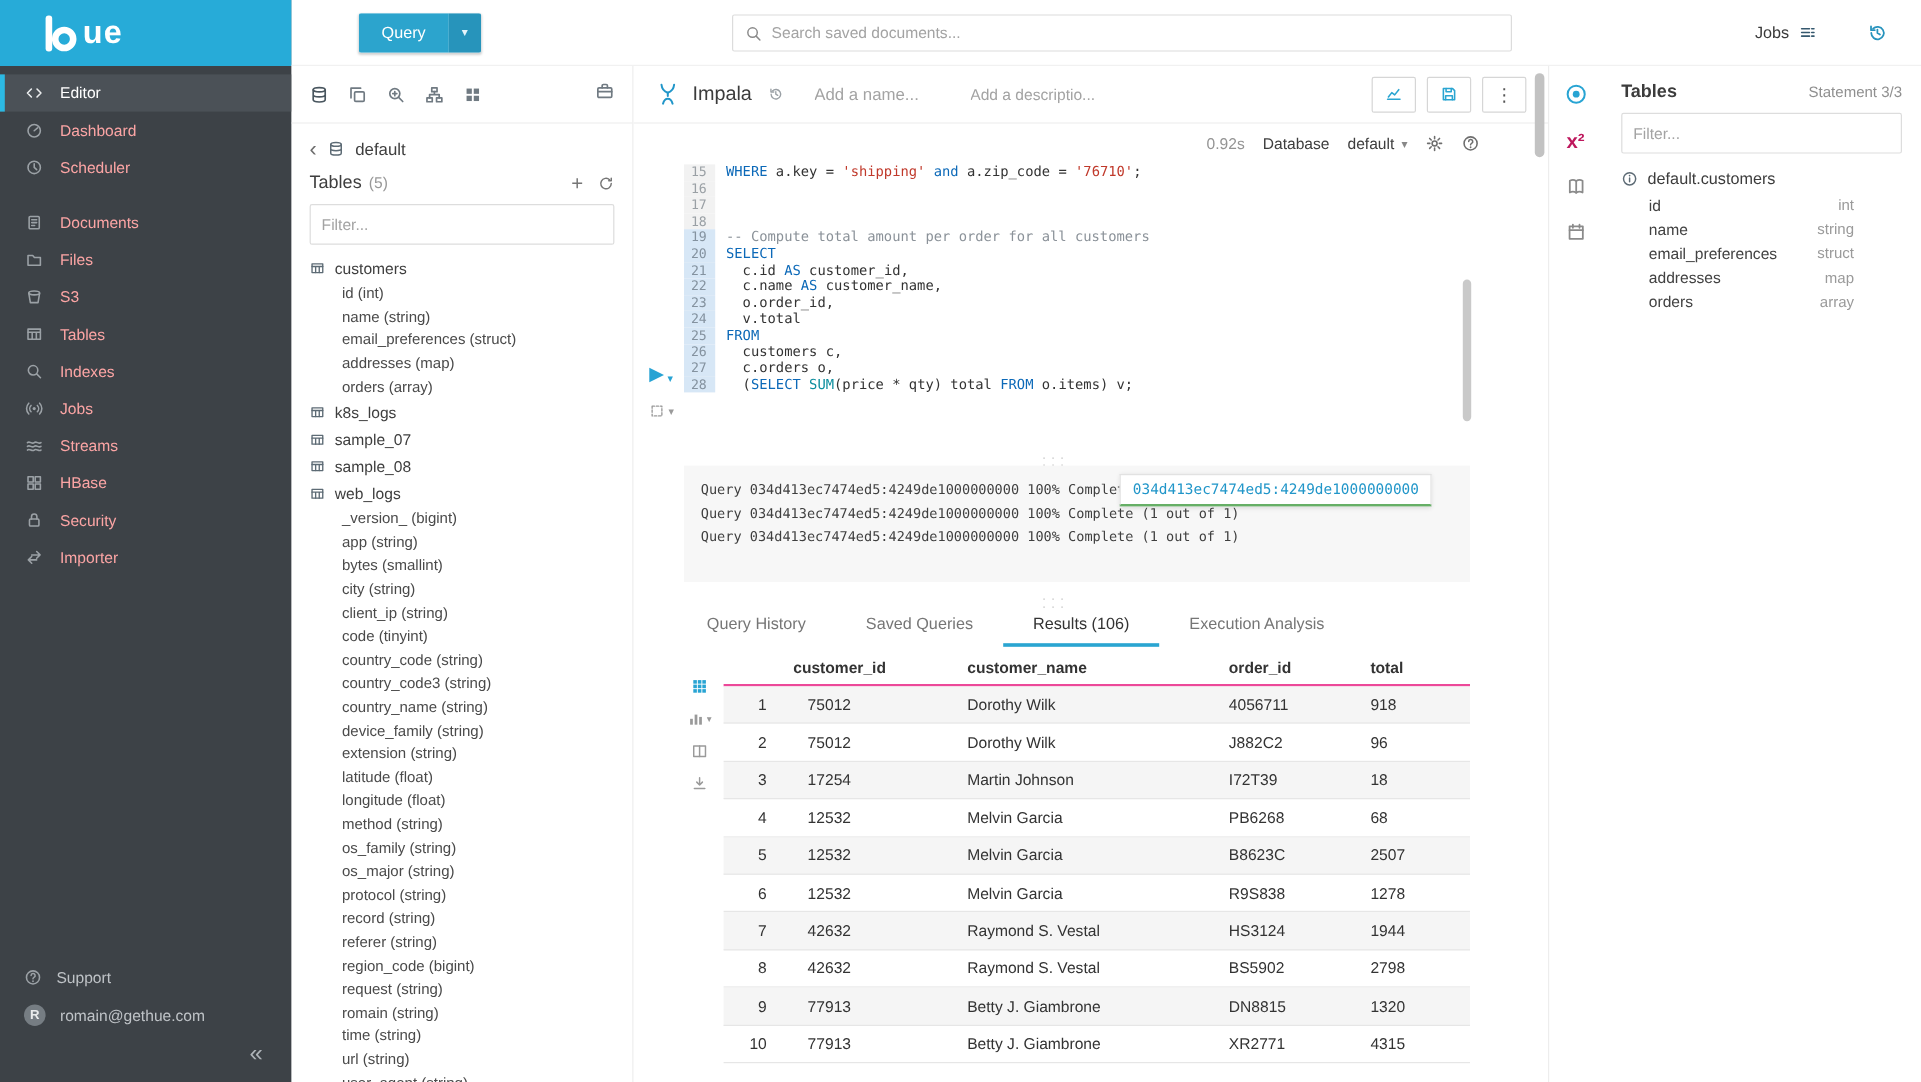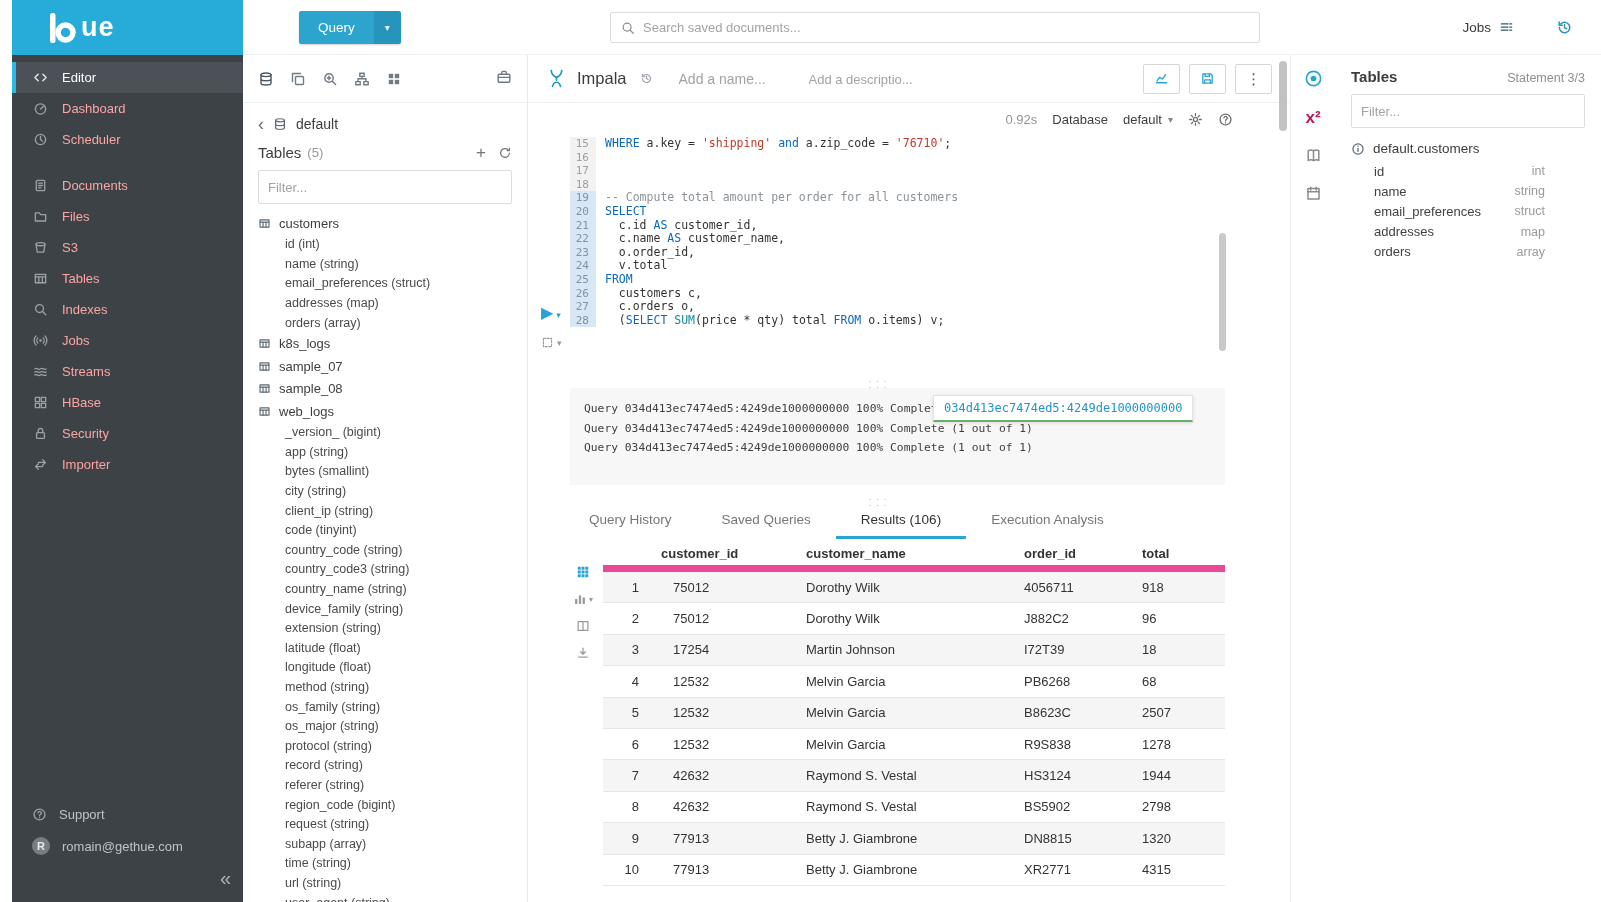--- a/index.html
+++ b/index.html
@@ -4,21 +4,21 @@
 <style>
 *{box-sizing:border-box;margin:0;padding:0;}
 html,body{width:1601px;height:902px;overflow:hidden;}
 body{position:relative;font-family:"Liberation Sans",sans-serif;background:#fff;color:#333;}
 .ic{display:inline-flex;align-items:center;justify-content:center;line-height:1;}
 .ic svg{display:block;}
 input{font-family:"Liberation Sans",sans-serif;}
 input::placeholder{color:#a3a3a3;}
 
 
-.sidebar{position:absolute;left:12px;top:0;width:243px;height:902px;background:#3d4247;}
+.sidebar{position:absolute;left:0;top:0;width:243px;height:902px;background:#3d4247;}
 .logo{height:55px;background:#27abd8;display:flex;align-items:center;padding-left:36px;gap:3px;cursor:pointer;}
 .logo-ue{color:#fff;font-size:27px;font-weight:bold;letter-spacing:1px;}
 .nav{padding-top:7px;}
 .nav-item{display:flex;align-items:center;gap:13px;height:31px;padding-left:16px;border-left:4px solid transparent;color:#fca5a5;font-size:13px;cursor:pointer;}
 .nav-item .ic{font-size:15px;color:#9ba1a6;width:17px;}
 .nav-item.active{background:#4b5157;border-left-color:#2cb9e3;color:#fff;}
 .nav-item.active .ic{color:#eceeef;}
 .nav-item.sec{margin-top:15px;}
 .sidebar-footer{position:absolute;left:0;bottom:14px;width:100%;}
 .foot-item{display:flex;align-items:center;gap:12px;height:32px;padding-left:20px;color:#bfc3c7;font-size:13px;cursor:pointer;}
@@ -109,21 +109,21 @@
 .tabs{position:absolute;top:449px;left:36px;display:flex;}
 .tab{padding:8px 25px 9px;font-size:13.5px;color:#767676;cursor:pointer;border-bottom:3px solid transparent;}
 .tab.active{color:#333;border-bottom-color:#2aa5d1;}
 .results{position:absolute;top:487px;left:0;right:0;bottom:0;overflow:hidden;}
 .result-view-icons{position:absolute;left:45px;top:23px;display:flex;flex-direction:column;gap:13px;color:#9a9a9a;}
 .result-view-icons .ic{font-size:14px;cursor:pointer;}
 .result-view-icons .active{color:#28a4d3;}
 .chart-wrap{display:flex;align-items:center;gap:2px;cursor:pointer;}
 .chart-wrap .caret{font-size:8px;color:#9a9a9a;}
 .grid{position:absolute;left:75px;right:65px;top:0;}
-.grid-header{display:flex;height:30px;align-items:center;border-bottom:7px solid #ec4899;}
+.grid-header{display:flex;height:30px;align-items:center;border-bottom:2px solid #ec4899;}
 .cell{font-size:13px;overflow:hidden;white-space:nowrap;}
 .cell.head{font-weight:bold;color:#333;padding-left:6px;}
 .rownum{width:52px;min-width:52px;text-align:right;padding-right:16px;color:#333;}
 .c1{width:145px;min-width:145px;}
 .c2{width:218px;min-width:218px;}
 .c3{width:118px;min-width:118px;}
 .c4{flex:1;}
 .grid-row{display:flex;height:31.4px;align-items:center;border-bottom:1px solid #e6e6e6;cursor:pointer;}
 .grid-row.odd{background:#f5f5f5;}
 .grid-row .c1{padding-left:18px;}
@@ -466,21 +466,21 @@
       <div class="tree-col">latitude (float)</div>
       <div class="tree-col">longitude (float)</div>
       <div class="tree-col">method (string)</div>
       <div class="tree-col">os_family (string)</div>
       <div class="tree-col">os_major (string)</div>
       <div class="tree-col">protocol (string)</div>
       <div class="tree-col">record (string)</div>
       <div class="tree-col">referer (string)</div>
       <div class="tree-col">region_code (bigint)</div>
       <div class="tree-col">request (string)</div>
-      <div class="tree-col">subapp (array)</div>
+      <div class="tree-col">romain (string)</div>
       <div class="tree-col">time (string)</div>
       <div class="tree-col">url (string)</div>
       <div class="tree-col">user_agent (string)</div>
     </div>
 </div>
 
 <div class="main">
   <div class="editor-header">
     <svg viewBox="0 0 20 20" width="21" height="21" fill="none" stroke="#2196c9" stroke-width="1.6" stroke-linecap="round">
       <path d="M5 2.5c.3 3.2 2 5.4 5 6.4 3-1 4.7-3.2 5-6.4"></path>

